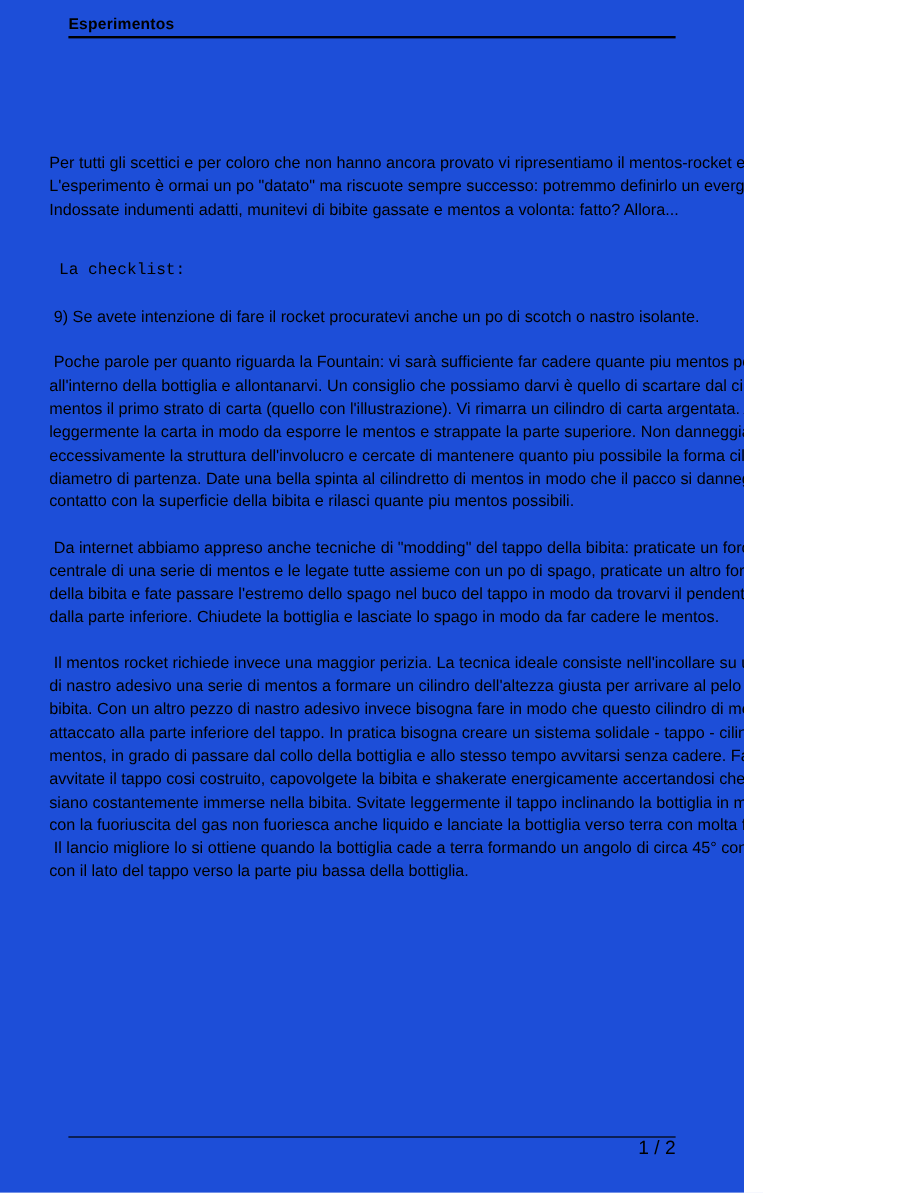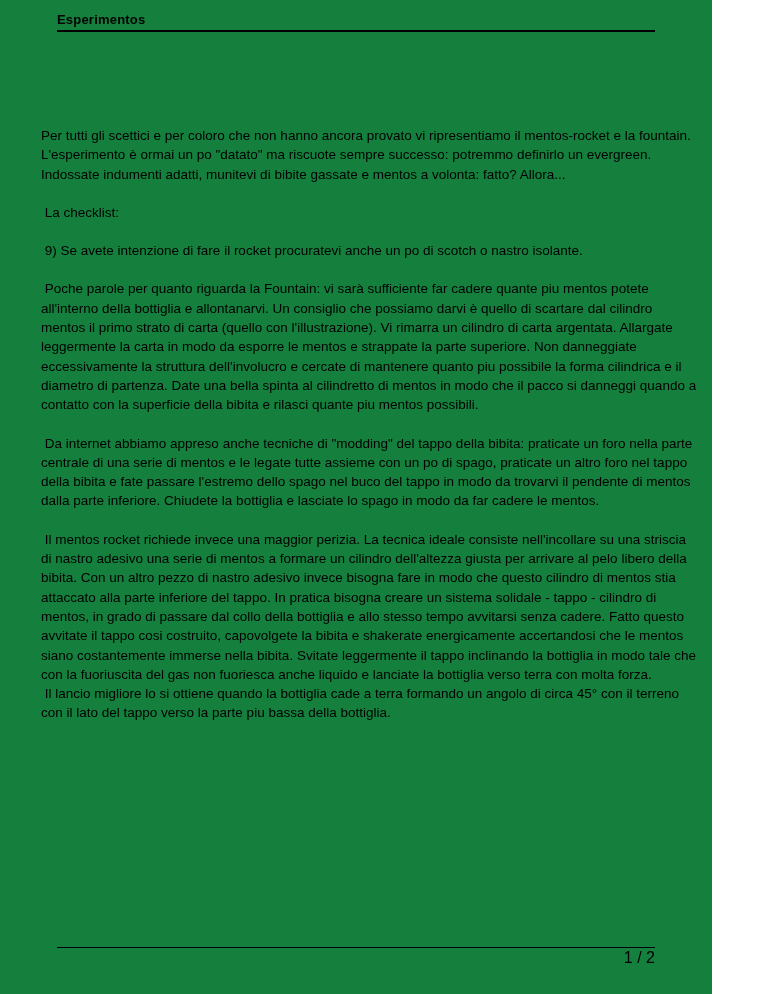--- a/index.html
+++ b/index.html
@@ -8,23 +8,23 @@
     background: #ffffff;
   }
   body {
     width: 768px;
     height: 994px;
     font-family: "Liberation Sans", sans-serif;
     color: #000000;
   }
   .page {
     position: relative;
-    width: 712px;
+    width: 620px;
     height: 994px;
-    background: #15803d;
+    background: #1d4ed8;
     overflow: hidden;
   }
   .header {
     position: absolute;
     top: 12px;
     left: 57px;
     right: 57px;
   }
   .doc-title {
     font-size: 13px;
@@ -47,21 +47,22 @@
     left: 41px;
     width: 656px;
   }
   .content p {
     margin: 0 0 19px 0;
     font-size: 13.5px;
     line-height: 19.3px;
     white-space: pre-wrap;
   }
   .content p.extra-gap {
-    margin-top: 19px;
+    margin-top: 32px;
+    font-family: Liberation Mono, monospace;
   }
   .footer-rule {
     position: absolute;
     top: 947px;
     left: 57px;
     right: 57px;
     border: none;
     border-top: 1px solid #000000;
     margin: 0;
   }

